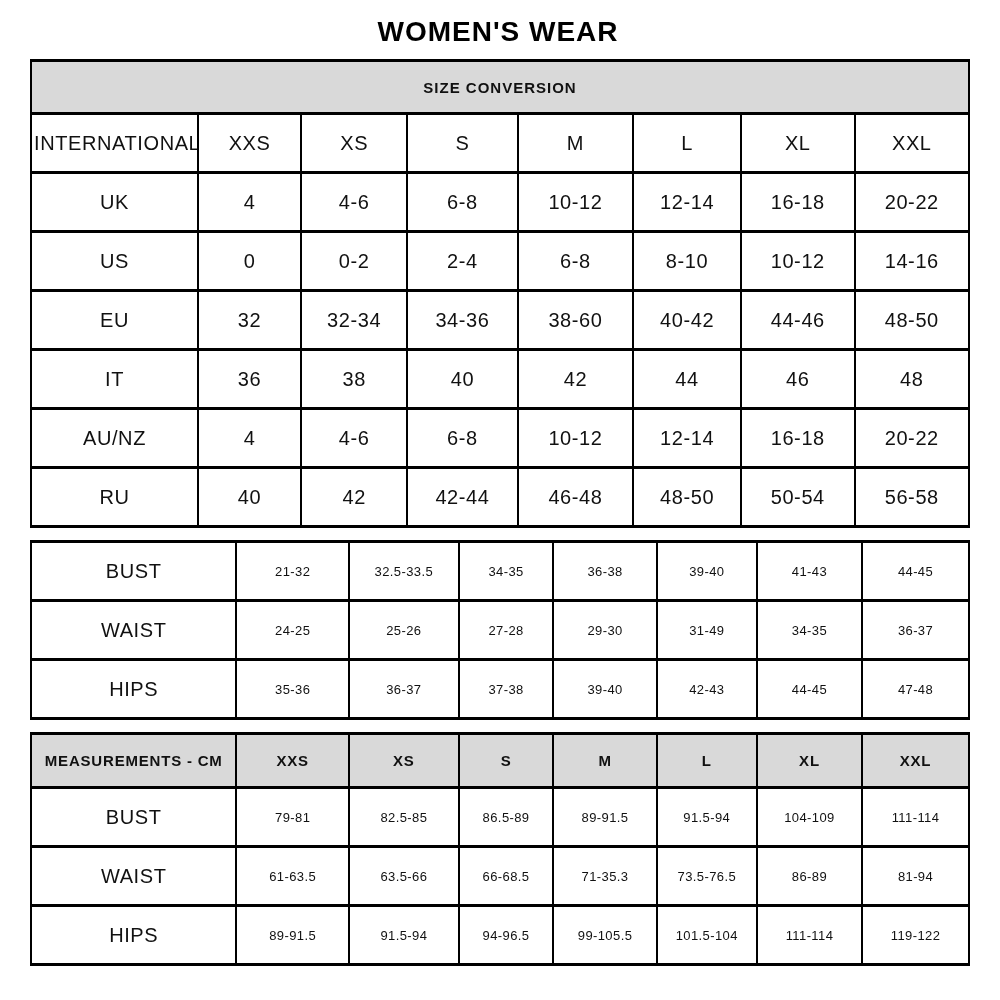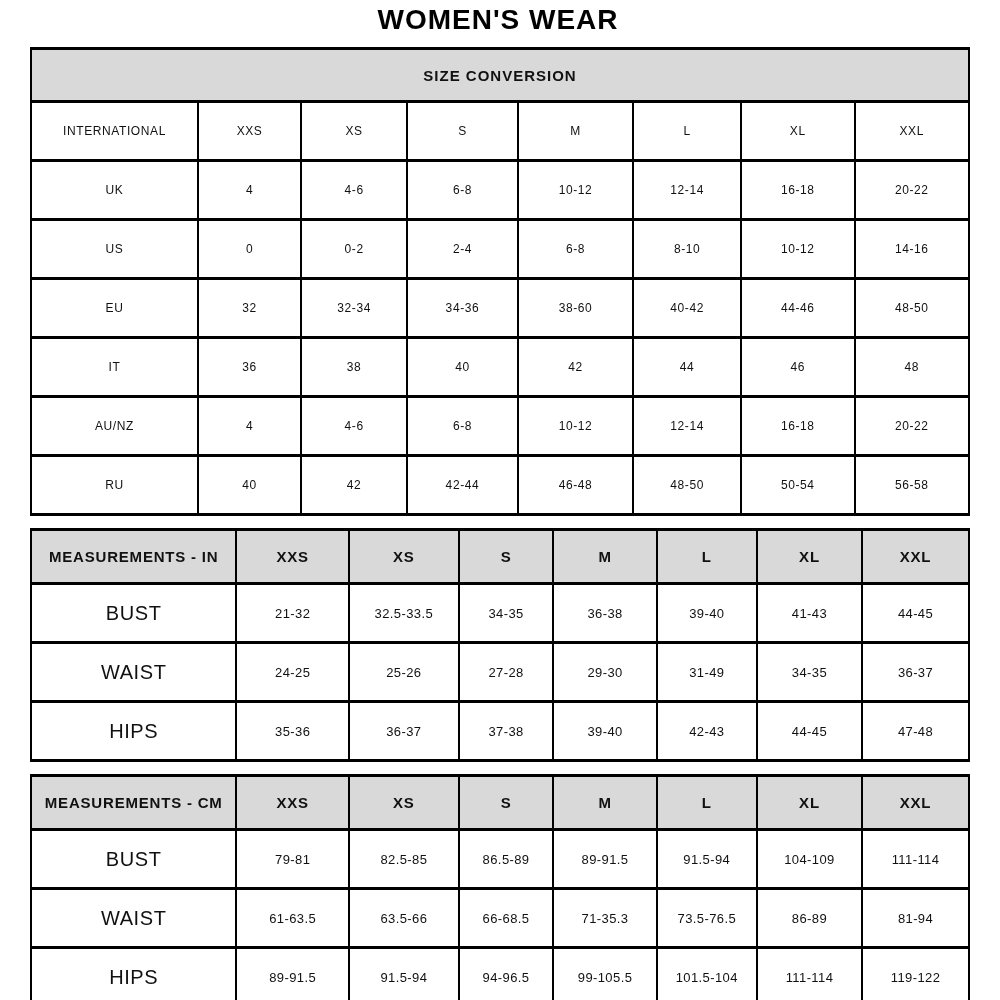--- a/index.html
+++ b/index.html
@@ -6,21 +6,21 @@
     margin: 0;
     padding: 0;
     background: #ffffff;
     font-family: "Liberation Sans", "DejaVu Sans", sans-serif;
     color: #111111;
   }
   .page {
     width: 996px;
     height: 1000px;
     box-sizing: border-box;
-    padding: 2px 30px 10px 30px;
+    padding: 14px 30px 10px 30px;
     background: #ffffff;
   }
   .page-title {
     margin: 2px 0 11px 0;
     text-align: center;
     font-size: 28px;
     font-weight: 700;
     letter-spacing: 1px;
     color: #000000;
   }
@@ -51,21 +51,21 @@
   }
   tr.header-row td {
     background: #d9d9d9;
     font-weight: 700;
     font-size: 15px;
     height: 51px;
     letter-spacing: 0.8px;
   }
   table.conv tr.data-row td {
     height: 56px;
-    font-size: 12px;
+    font-size: 20px;
   }
   table.meas tr.data-row td {
     height: 56px;
   }
   table.meas td.label-cell {
     font-size: 20px;
   }
   table.meas td.value-cell {
     font-size: 13px;
     letter-spacing: 0.4px;
@@ -170,30 +170,20 @@
         <col style="width: 21.9%;">
         <col style="width: 12%;">
         <col style="width: 11.7%;">
         <col style="width: 10.1%;">
         <col style="width: 11%;">
         <col style="width: 10.7%;">
         <col style="width: 11.2%;">
         <col style="width: 11.4%;">
       </colgroup>
       <tbody>
-        <tr class="header-row">
-          <td>MEASUREMENTS - IN</td>
-          <td>XXS</td>
-          <td>XS</td>
-          <td>S</td>
-          <td>M</td>
-          <td>L</td>
-          <td>XL</td>
-          <td>XXL</td>
-        </tr>
         <tr class="data-row">
           <td class="label-cell">BUST</td>
           <td class="value-cell">21-32</td>
           <td class="value-cell">32.5-33.5</td>
           <td class="value-cell">34-35</td>
           <td class="value-cell">36-38</td>
           <td class="value-cell">39-40</td>
           <td class="value-cell">41-43</td>
           <td class="value-cell">44-45</td>
         </tr>

